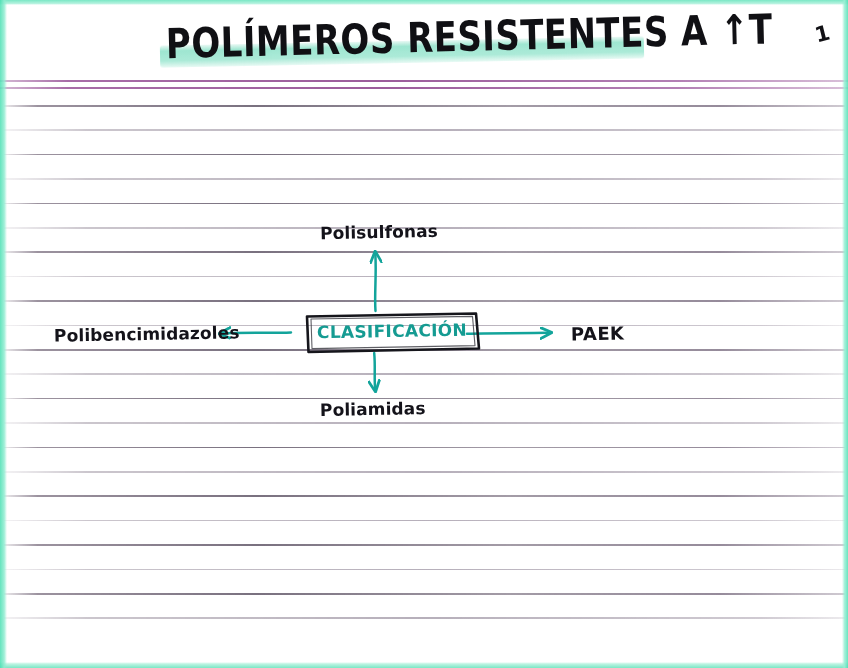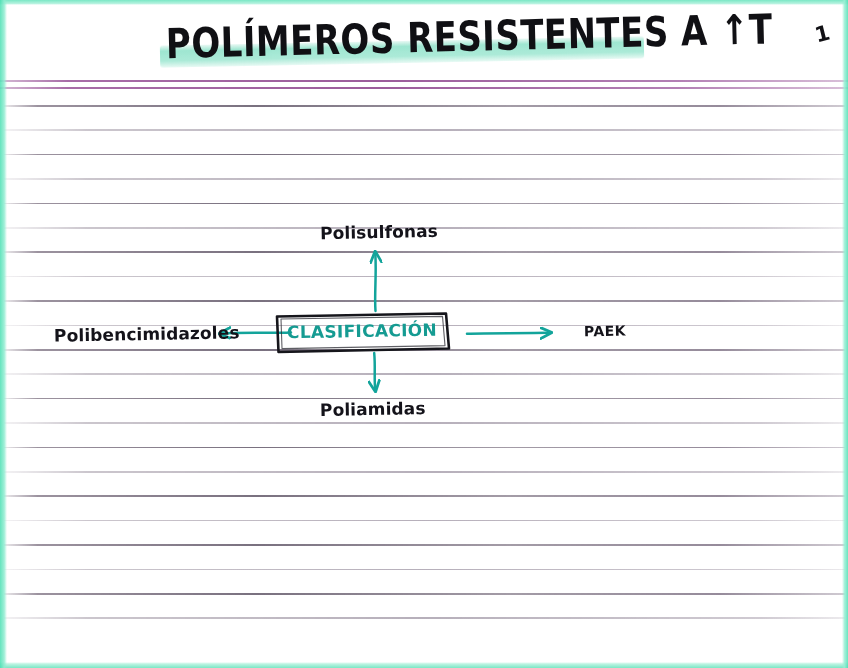--- a/index.html
+++ b/index.html
@@ -147,28 +147,28 @@
     position: absolute;
     font-size: 17px;
     font-weight: 600;
     color: #14131a;
     white-space: nowrap;
     font-family: "DejaVu Sans", sans-serif;
     letter-spacing: .1px;
   }
   #label-polisulfonas   { left: 320px; top: 222px; transform: rotate(-1.2deg); }
   #label-polibencimidazoles { left: 54px;  top: 324px; transform: rotate(-1.0deg); }
-  #label-paek           { left: 584px; top: 323px; transform: rotate(-1.0deg);
-                          font-size: 14px; letter-spacing: .4px; }
+  #label-paek           { left: 571px; top: 323px; transform: rotate(-1.0deg);
+                          font-size: 18px; letter-spacing: .4px; }
   #label-poliamidas     { left: 320px; top: 399px; transform: rotate(-1.0deg); }
 
   
   #center-box {
     position: absolute;
-    left: 276px;
+    left: 306px;
     top: 313px;
     width: 200px;
     height: 36px;
   }
   #center-box svg { position: absolute; left: -6px; top: -6px; }
   #center-box-label {
     position: absolute;
     left: 0; top: 0;
     width: 172px; height: 36px;
     display: flex;

